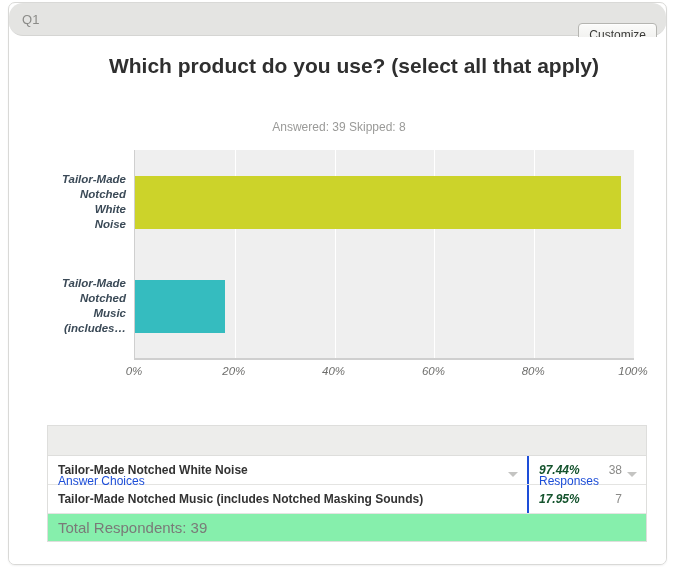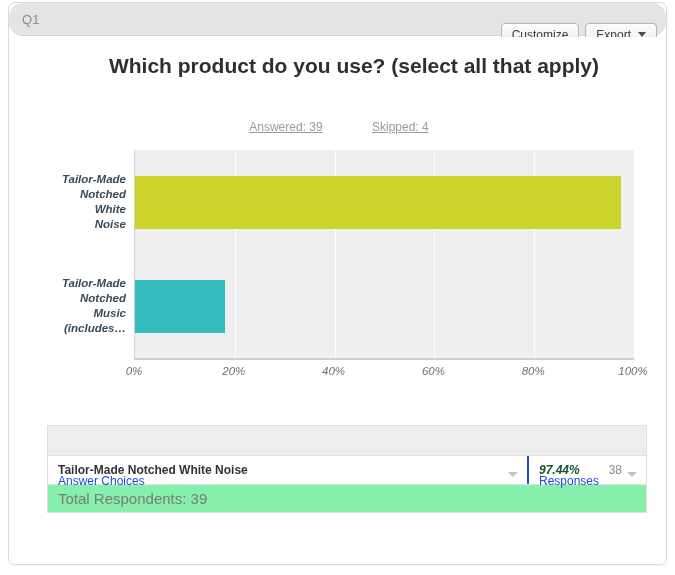--- a/index.html
+++ b/index.html
@@ -105,21 +105,21 @@
   }
   .chart-sub {
     position: absolute;
     left: 70px;
     top: 83px;
     width: 520px;
     text-align: center;
     font-size: 12px;
     color: #9a9a98;
   }
-  .chart-sub span { margin: 0 23px; text-decoration: underline; }
+  .chart-sub span { margin: 0 0; }
 
   
   .chart {
     position: absolute;
     left: 0;
     top: 0;
     width: 100%;
     height: 340px;
     font-style: italic;
   }
@@ -255,33 +255,29 @@
 <body>
 
 <div class="card">
 
   <div class="card-header">
     <div class="q-label">Q1</div>
     <div class="hdr-buttons">
       <button class="btn">
         <span>Customize</span>
       </button>
-      <button class="btn">
-        <span>Export</span>
-        <span class="caret"></span>
-      </button>
     </div>
   </div>
 
   <div class="card-body">
 
     <div class="chart-title">Which product do you use? (select all that apply)</div>
     <div class="chart-sub">
       <span>Answered: 39</span>
-      <span>Skipped: 4</span>
+      <span>Skipped: 8</span>
     </div>
 
     <div class="chart">
       <div class="plot" id="plot-area">
           <div class="gridline" style="left: 99.8px;"></div>
           <div class="gridline" style="left: 199.6px;"></div>
           <div class="gridline" style="left: 299.4px;"></div>
           <div class="gridline" style="left: 399.2px;"></div>
           <div class="gridline" style="left: 499px;"></div>
           <div class="bar" style="left: 0px; top: 25.5px; width: 486.226px; background: rgb(204, 211, 42);"></div>
@@ -324,18 +320,25 @@
         </div>
       </div>
       <div id="table-body">
           <div class="tbl-row tbl-data">
             <div class="c1">Tailor-Made Notched White Noise</div>
             <div class="c2">
               <span class="pct">97.44%</span>
               <span class="cnt">38</span>
             </div>
           </div>
+          <div class="tbl-row tbl-data">
+            <div class="c1">Tailor-Made Notched Music (includes Notched Masking Sounds)</div>
+            <div class="c2">
+              <span class="pct">17.95%</span>
+              <span class="cnt">7</span>
+            </div>
+          </div>
         </div>
       <div class="tbl-total">Total Respondents: 39</div>
     </div>
 
   </div>
 </div>
 
 </body></html>

